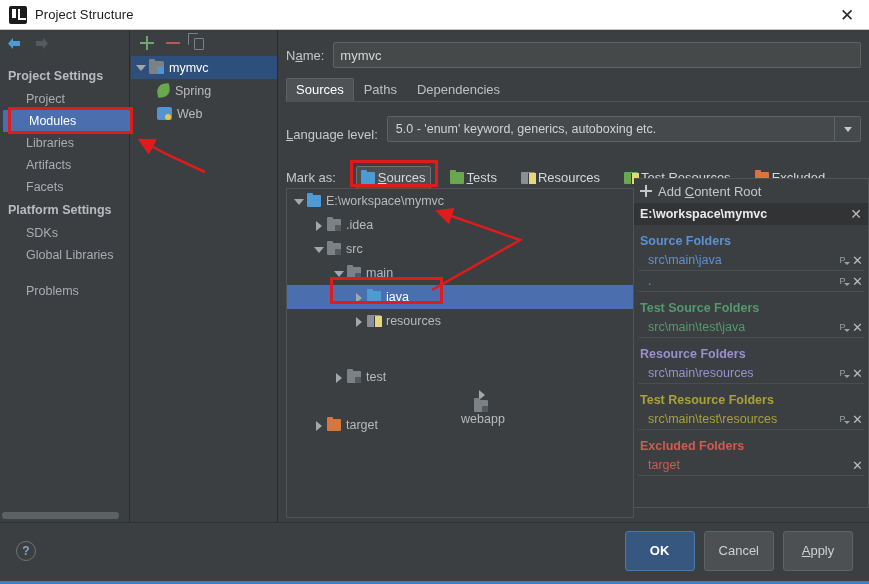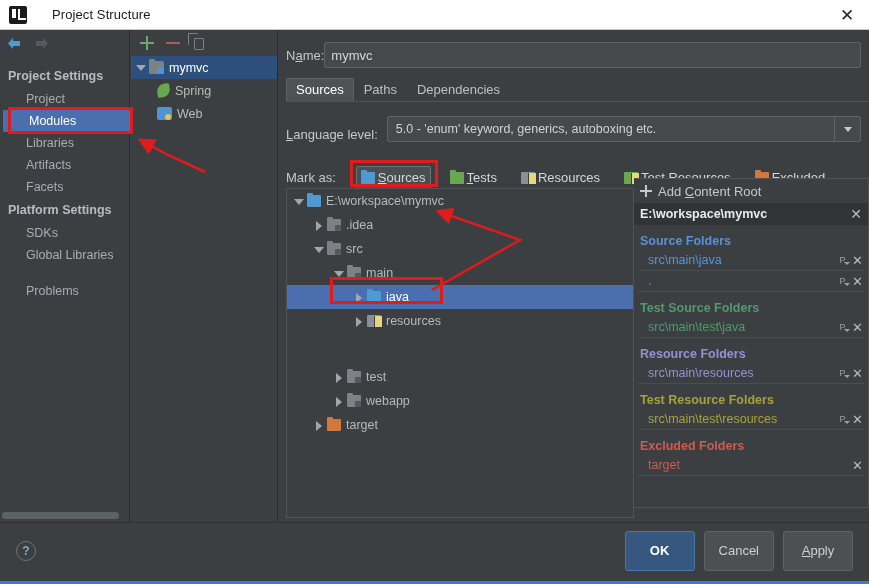--- a/index.html
+++ b/index.html
@@ -33,21 +33,21 @@
   .title-ico::before {
     content: ""; position: absolute; left: 3px; top: 3px;
     width: 4px; height: 9px; background: #fff;
   }
   .title-ico::after {
     content: ""; position: absolute; left: 9px; top: 3px;
     width: 6px; height: 9px;
     border: 2px solid #fff; border-top: none; border-right: none;
   }
   .title-text {
-    font-size: 13px; color: #1c1c1c; letter-spacing: .1px; margin-left: 17px;
+    font-size: 13px; color: #1c1c1c; letter-spacing: .1px;
   }
   .title-close {
     position: absolute; right: 0; top: 0;
     width: 44px; height: 29px;
     display: flex; align-items: center; justify-content: center;
     font-size: 17px; color: #2a2a2a; font-family: "DejaVu Sans", sans-serif;
     cursor: pointer;
   }
 
   
@@ -168,21 +168,21 @@
   
   .content {
     position: absolute; left: 278px; top: 0;
     width: 591px; height: 495px;
     background: #3c3f41;
   }
   .name-row {
     display: flex; align-items: center;
     padding: 12px 8px 0 8px;
   }
-  .name-label { font-size: 13px; color: #c5c8ca; }
+  .name-label { font-size: 13px; color: #c5c8ca; margin-right: 9px; }
   .name-label u { text-decoration: underline; }
   .name-input {
     flex: 1; height: 26px;
     background: #45494a; border: 1px solid #5e6366;
     color: #d4d7d9; font-size: 13px;
     padding: 0 6px; border-radius: 2px;
     font-family: "Liberation Sans", sans-serif;
   }
   .tabs {
     display: flex; align-items: flex-end;
@@ -558,21 +558,21 @@
         <div class="tree-row" style="padding-left:66px;">
           <span class="tri right"></span>
           <span class="tico t-res"></span>
           <span>resources</span>
         </div>
         <div class="tree-row" style="padding-left:46px;margin-top:32px;">
           <span class="tri right"></span>
           <span class="tico t-gray"></span>
           <span>test</span>
         </div>
-        <div class="tree-row" style="padding-left:46px;">
+        <div class="tree-row" style="padding-left:46px;flex-direction:column;">
           <span class="tri right"></span>
           <span class="tico t-gray"></span>
           <span>webapp</span>
         </div>
         <div class="tree-row" style="padding-left:26px;">
           <span class="tri right"></span>
           <span class="tico t-orange"></span>
           <span>target</span>
         </div>
       </div>

